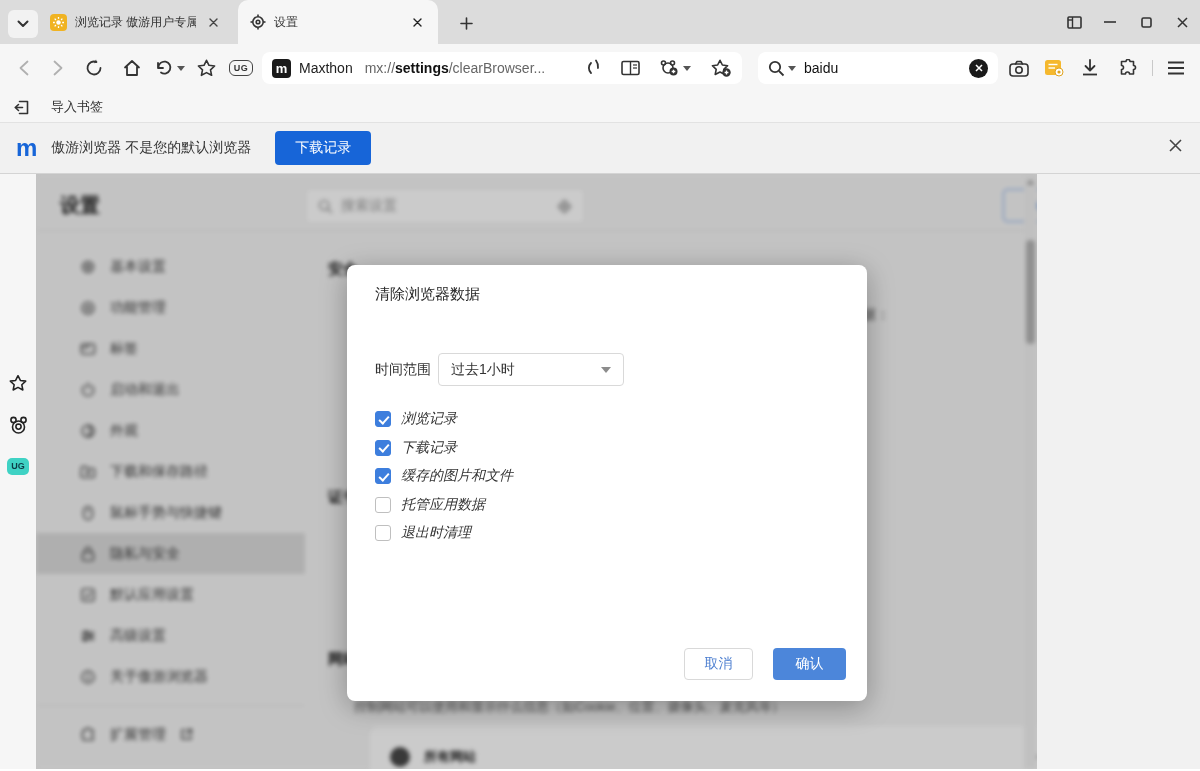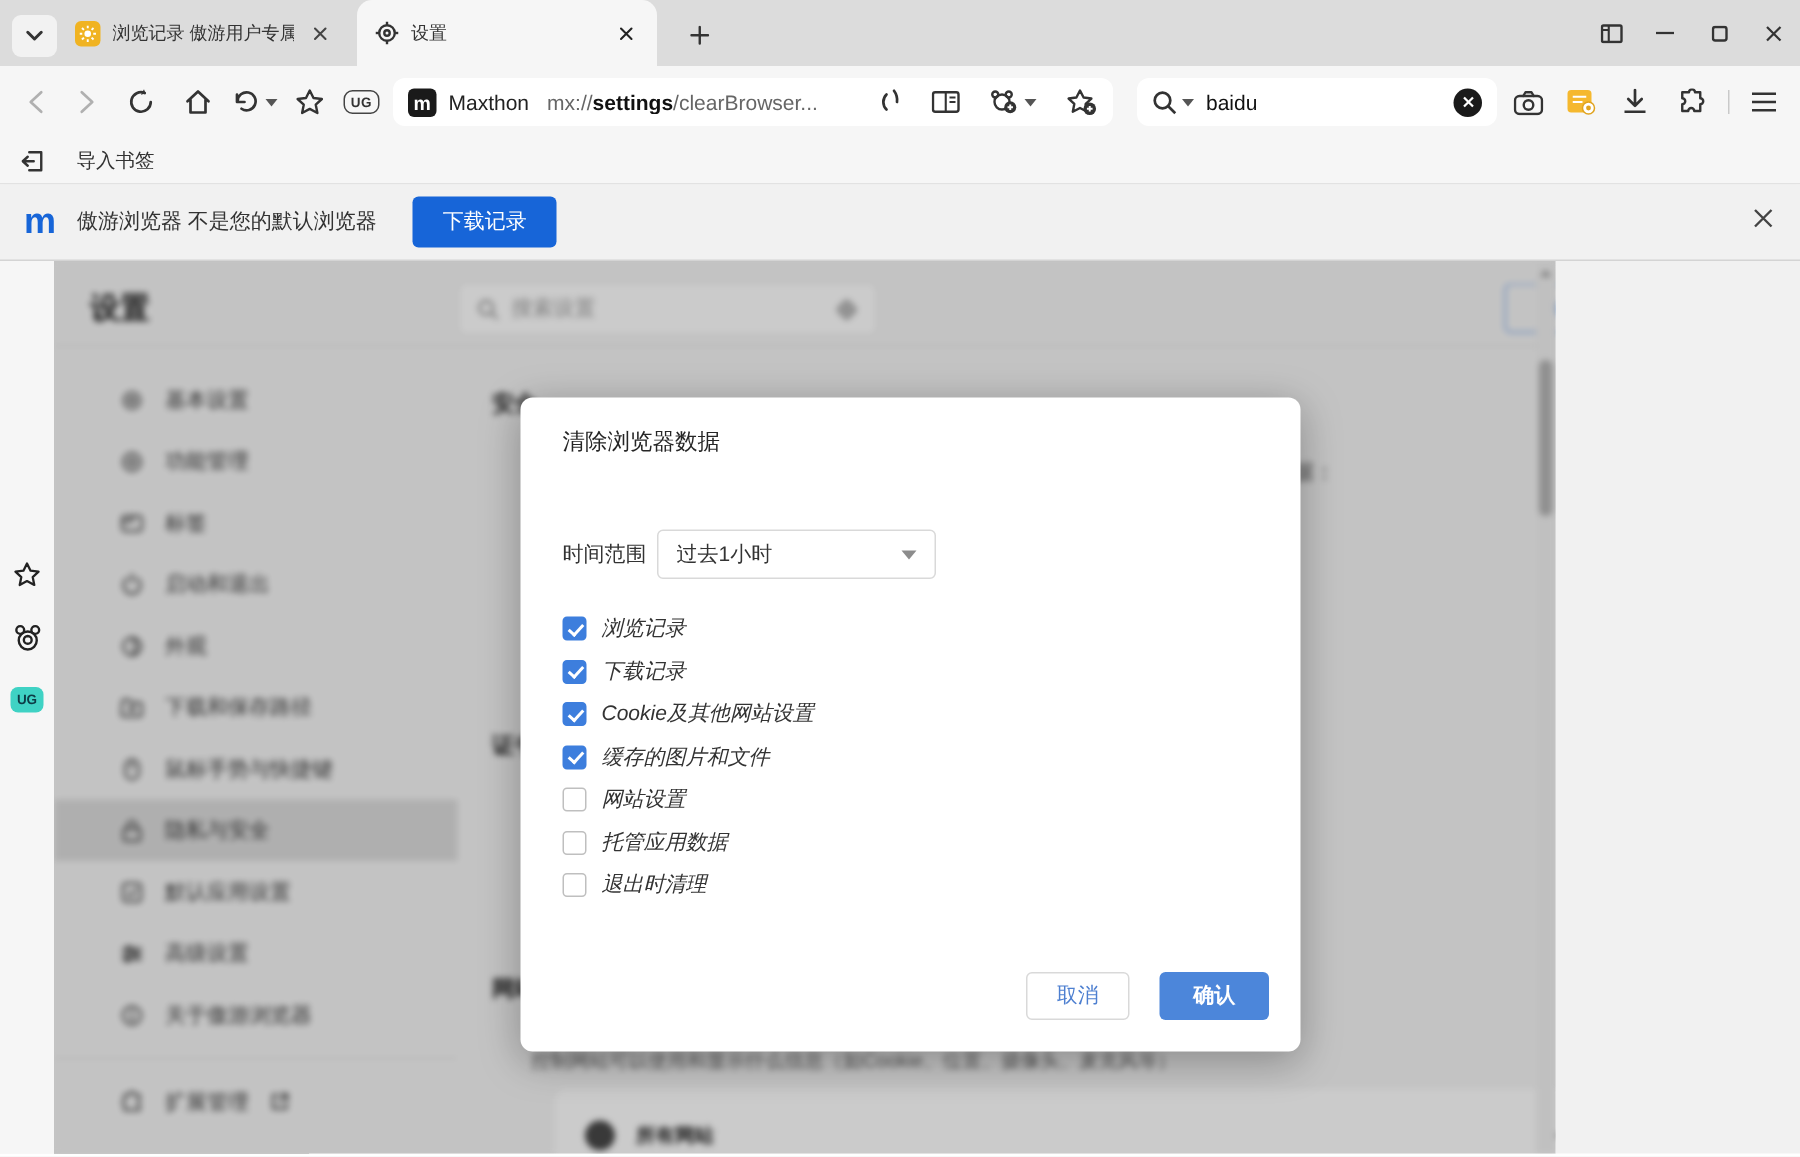--- a/index.html
+++ b/index.html
@@ -108,21 +108,21 @@
   .checklist { position:absolute; left:28px; top:140px; }
   .chk-row { height:28.5px; display:flex; align-items:center; gap:10px;font-style:italic; }
   .cbox { width:16px; height:16px; border:1px solid #bfbfbf; border-radius:3px; background:#fff;
     position:relative; flex-shrink:0; }
   .chk-row.checked .cbox { background:#3d7edd; border-color:#3d7edd; }
   .chk-row.checked .cbox::after { content:""; position:absolute; left:4.5px; top:1.5px; width:4px; height:8px;
     border:solid #fff; border-width:0 2px 2px 0; transform:rotate(42deg); }
   .chk-row .lbl { font-size:14px; color:#333; }
   .dlg-btn { position:absolute; top:383px; height:32px; border-radius:4px; font-size:14px; font-family:inherit; }
   .btn-cancel { left:337px; width:69px; background:#fff; border:1px solid #d9d9d9; color:#4d7fd0; }
-  .btn-confirm { left:426px; width:73px; background:#4c86da; border:none; color:#fff;font-weight:bold; }
+  .btn-confirm { left:426px; width:73px; background:#4c86da; border:none; color:#fff; }
 
   .icon-stroke { stroke:#555; fill:none; stroke-width:1.6; stroke-linecap:round; stroke-linejoin:round; }
   .icon-dis { stroke:#b0b0b0; }
 </style>
 </head>
 <body>
 
 <div class="tabbar">
   <div class="tab-list-btn">
     <svg width="12" height="8" viewBox="0 0 12 8">
@@ -524,29 +524,21 @@
         <div class="chk-row checked">
           <span class="cbox"></span>
           <span class="lbl">浏览记录</span>
         </div>
         <div class="chk-row checked">
           <span class="cbox"></span>
           <span class="lbl">下载记录</span>
         </div>
         <div class="chk-row checked">
           <span class="cbox"></span>
-          <span class="lbl">Cookie及其他网站设置</span>
-        </div>
-        <div class="chk-row checked">
-          <span class="cbox"></span>
           <span class="lbl">缓存的图片和文件</span>
-        </div>
-        <div class="chk-row">
-          <span class="cbox"></span>
-          <span class="lbl">网站设置</span>
         </div>
         <div class="chk-row">
           <span class="cbox"></span>
           <span class="lbl">托管应用数据</span>
         </div>
         <div class="chk-row">
           <span class="cbox"></span>
           <span class="lbl">退出时清理</span>
         </div>
       </div>

